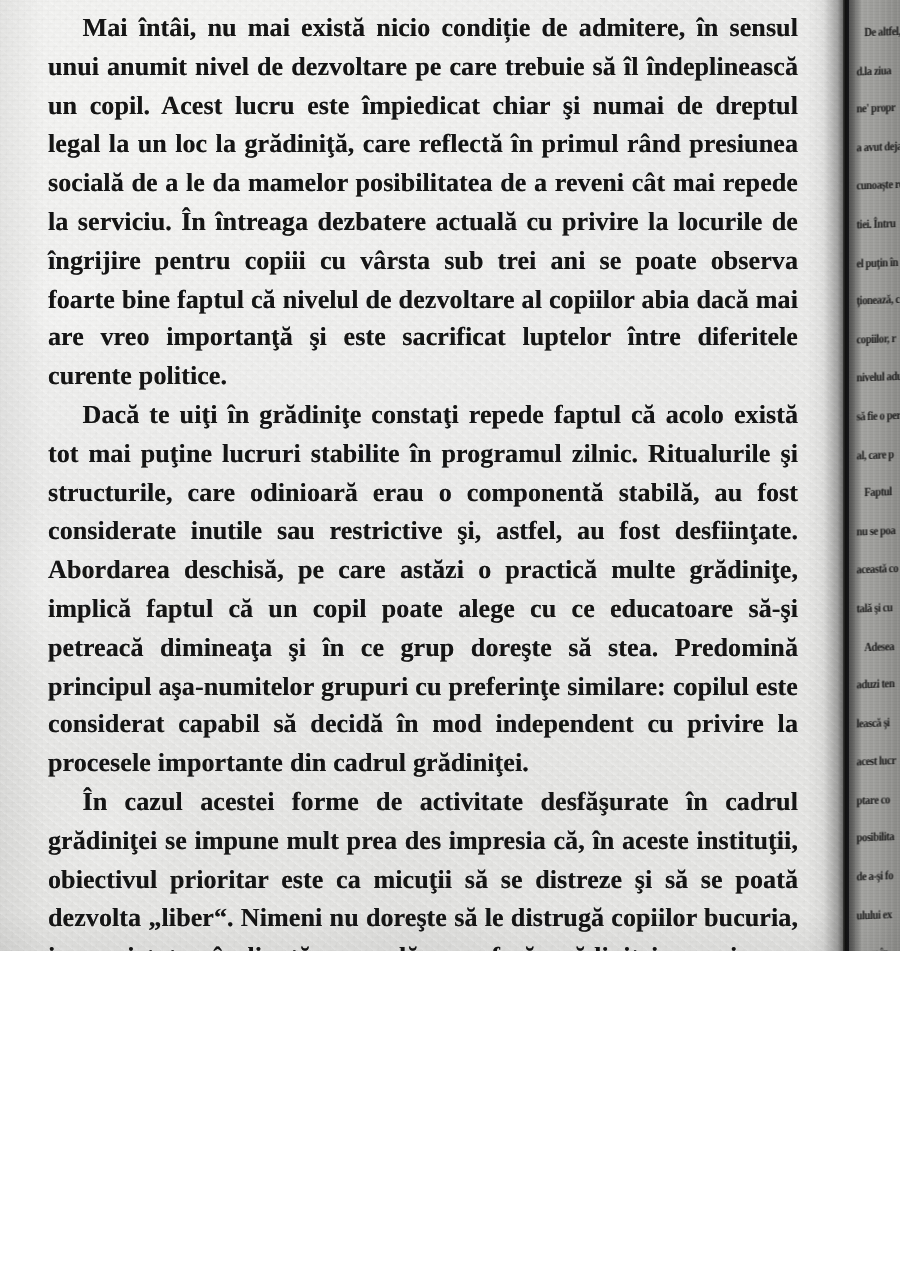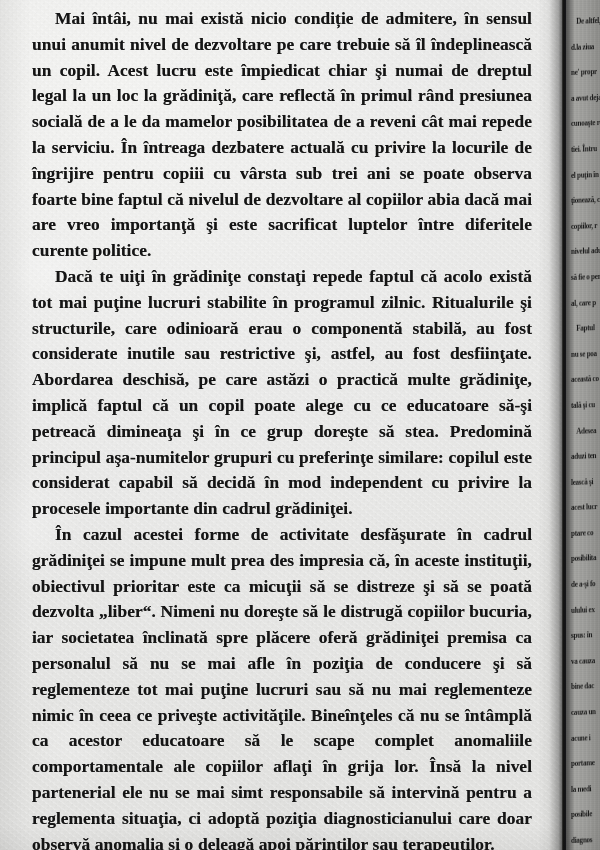--- a/index.html
+++ b/index.html
@@ -4,21 +4,21 @@
 <style>
   html, body {
     margin: 0;
     padding: 0;
     background: #ffffff;
   }
 
   #page {
     position: relative;
     width: 600px;
-    height: 850px;
+    height: 634px;
     overflow: hidden;
     background: #e9e9e7;
     font-family: "Liberation Serif", "DejaVu Serif", serif;
   }
 
   
   .paper-base {
     position: absolute;
     inset: 0;
     background:

